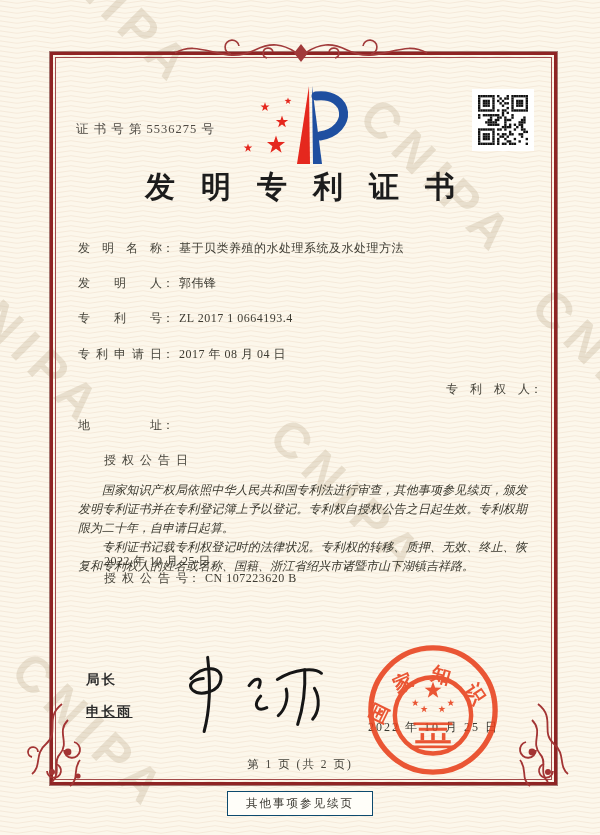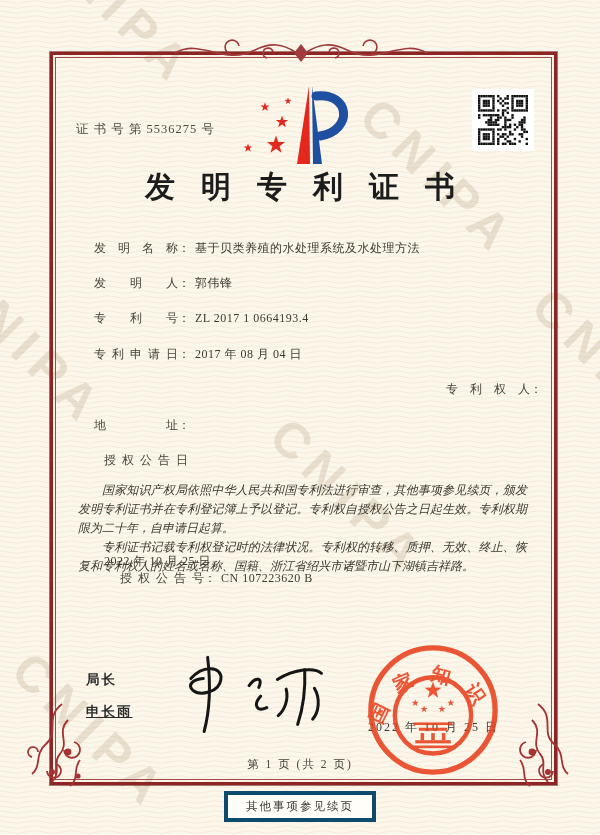--- a/index.html
+++ b/index.html
@@ -45,21 +45,21 @@
     letter-spacing:26px; text-indent:26px;
   }
   
   .row{
     position:absolute; left:78px; right:58px; z-index:3;
     display:flex; align-items:baseline;
     font-size:12px; color:#3d3b32;
   }
   .row .lbl{
     display:inline-block; width:84px; flex:0 0 84px;
-    text-align:justify; text-align-last:justify; color:#46443b;margin-left:16px;
+    text-align:justify; text-align-last:justify; color:#46443b;
   }
   .row .colon{flex:0 0 auto;}
   .row .val{margin-left:5px; letter-spacing:.5px;}
   .row .group2{display:flex; align-items:baseline; margin-left:26px;}
   
   .body-text{
     position:absolute; left:78px; top:481px; width:449px; z-index:3;
     font-size:12px; line-height:19px; color:#3a392f;
     text-align:justify; font-style:italic;
   }
@@ -78,21 +78,21 @@
     font-size:12px; color:#3a3a33; letter-spacing:2px; white-space:nowrap;
   }
   .seal{position:absolute; left:362px; top:639px; z-index:4; opacity:.88;}
   
   .page-info{
     position:absolute; left:0; top:757px; width:100%; z-index:3;
     text-align:center; font-size:11.5px; color:#45433b; letter-spacing:2px;
   }
   .foot-note{
     position:absolute; left:50%; top:791px; transform:translateX(-50%);
-    z-index:5; background:#fffef9; border:4px solid #0c4a6e;
+    z-index:5; background:#fffef9; border:1px solid #0c4a6e;
     padding:4px 18px; font-size:11.5px; color:#3f3d36; letter-spacing:2px;
     white-space:nowrap;
   }
 </style>
 </head>
 <body>
 
 <div class="page">
 
   <svg id="waves" width="600" height="835">

